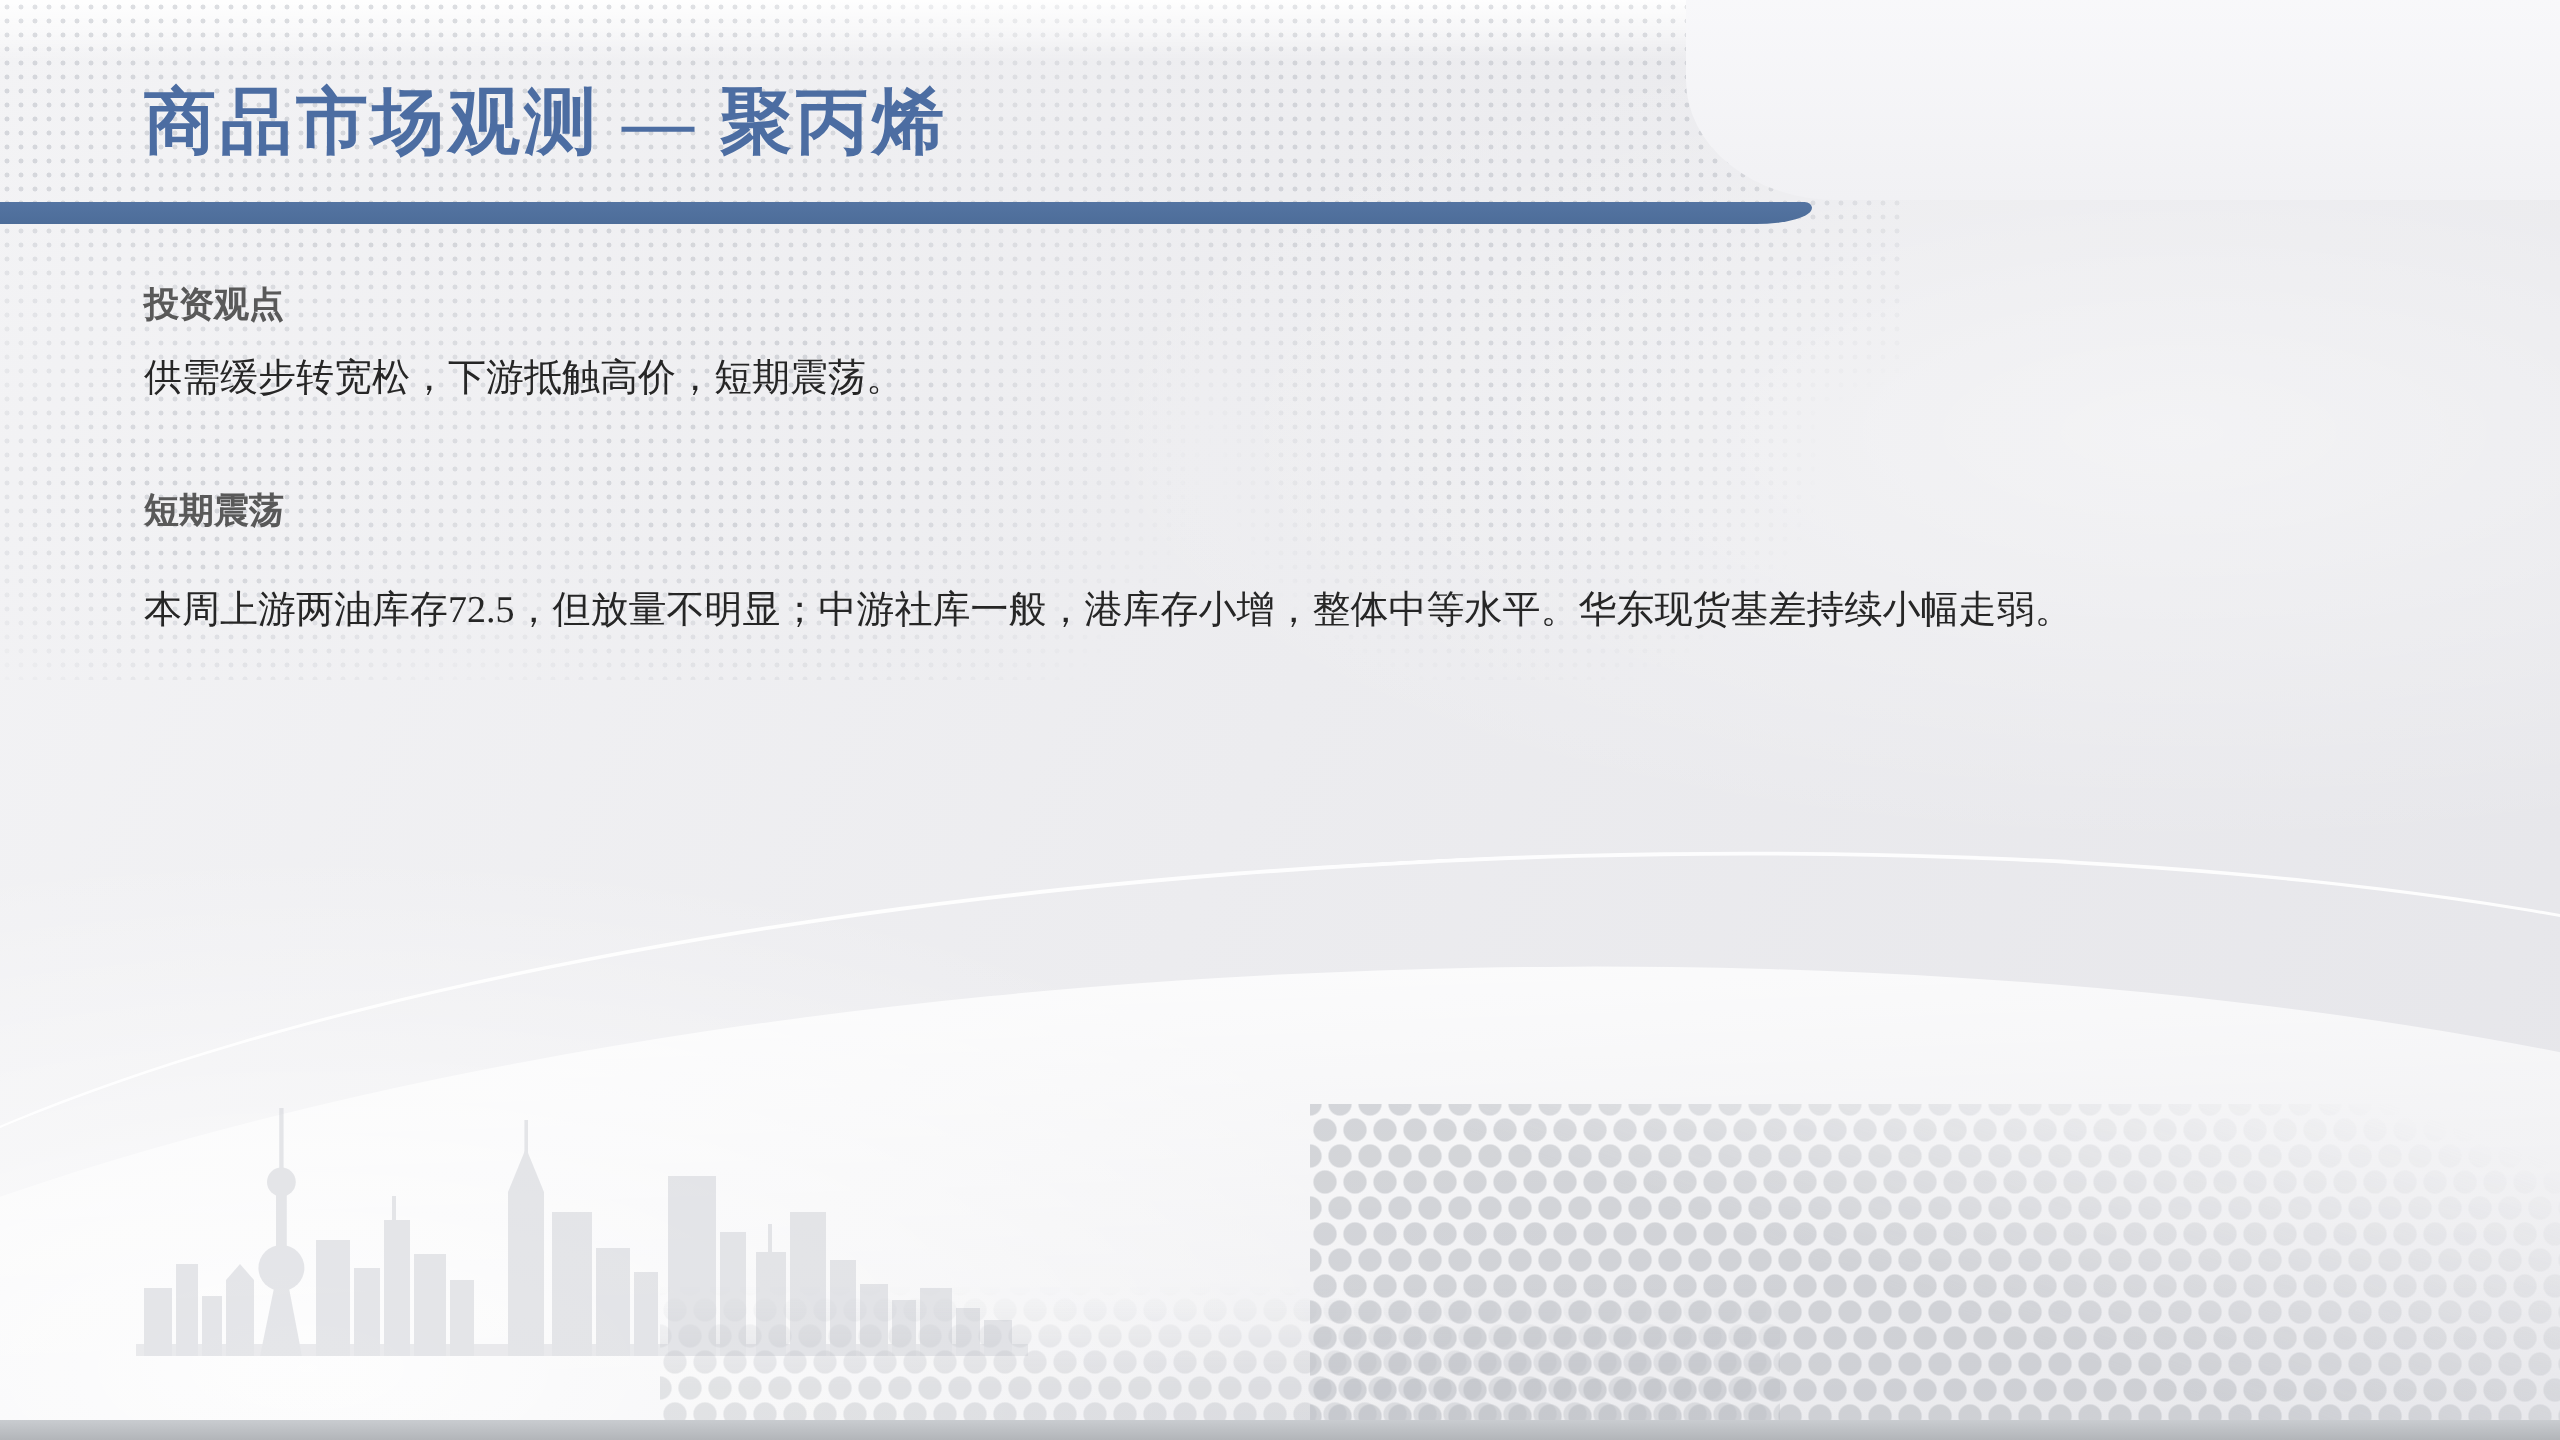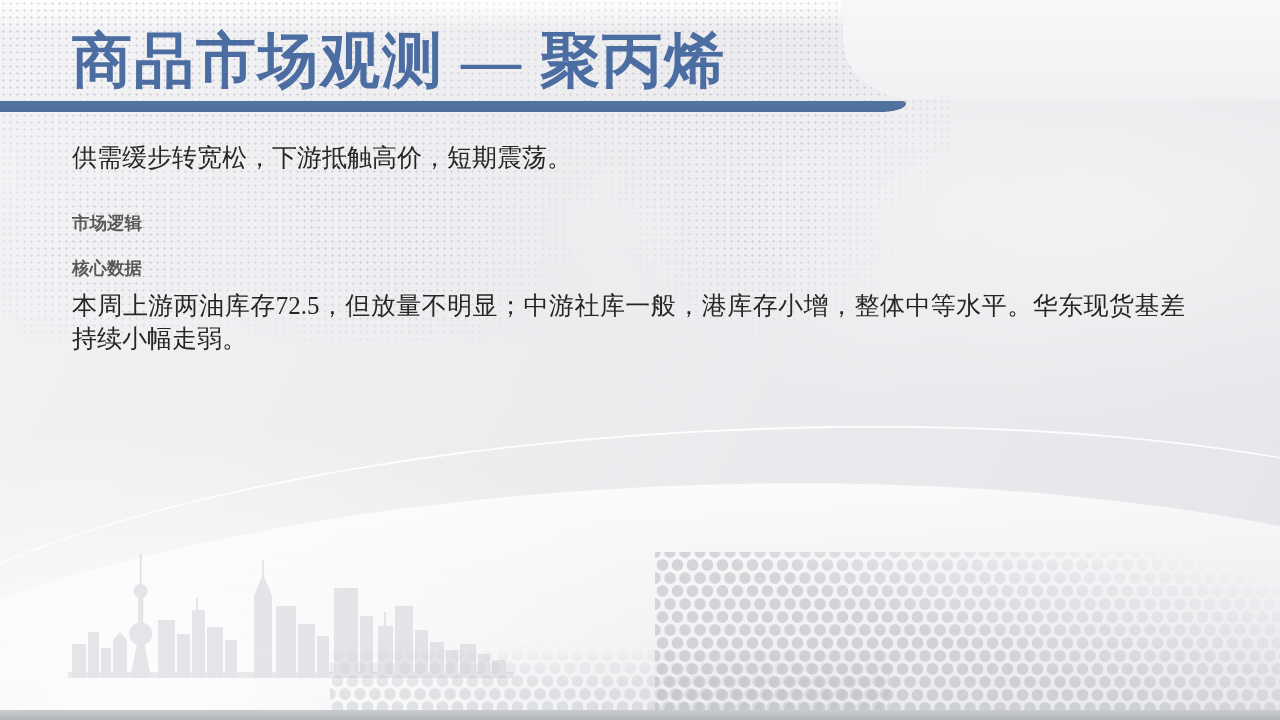--- a/index.html
+++ b/index.html
@@ -98,42 +98,42 @@
   .bottom-bar {
     position: absolute; left: 0; bottom: 0; width: 100%; height: 10px;
     background: linear-gradient(180deg, #c9ccd0 0%, #b2b5b9 100%);
     z-index: 4;
   }
 
   
   .title {
     position: absolute; left: 72px; top: 30px; margin: 0;
     font-family: "Liberation Serif", serif;
-    font-size: 60px; line-height: 62px; font-weight: bold;
+    font-size: 36px; line-height: 62px; font-weight: bold;
     letter-spacing: 2px;
     color: var(--title-text, #4c6da2);
     z-index: 4;
     white-space: nowrap;
   }
   .content {
     position: absolute; left: 72px; top: 141px; width: 1113px;
     z-index: 4;
   }
   .sec { margin: 0 0 37px 0; }
   .sec-logic { margin-bottom: 23px; }
   .heading {
     margin: 0 0 10px 0;
     font-family: "Liberation Sans", sans-serif;
     font-size: 17.5px; line-height: 22px; font-weight: bold;
     color: var(--heading-text, #595959);
   }
   .para {
     margin: 0;
     font-family: "Liberation Serif", serif;
-    font-size: 25px; line-height: 33.5px;
+    font-size: 19px; line-height: 33.5px;
     color: var(--body-text, #262626);
     text-align: justify;
   }
 </style>
 </head>
 <body>
 
 <div class="slide">
 
   <div class="top-band"></div>
@@ -181,28 +181,28 @@
   <div class="hex hex-a"></div>
   <div class="hex hex-b"></div>
 
   <div class="header-white"></div>
   <div class="accent-bar"></div>
   <h1 class="title">商品市场观测 — 聚丙烯</h1>
 
   <div class="content">
 
     <section class="sec">
+      <h2 class="heading">投资观点</h2>
       <p class="para">供需缓步转宽松，下游抵触高价，短期震荡。</p>
     </section>
 
     <section class="sec sec-logic">
-      <h2 class="heading">市场逻辑</h2>
+      <h2 class="heading">短期震荡</h2>
     </section>
 
     <section class="sec">
-      <h2 class="heading">核心数据</h2>
       <p class="para">本周上游两油库存72.5，但放量不明显；中游社库一般，港库存小增，整体中等水平。华东现货基差持续小幅走弱。</p>
     </section>
 
   </div>
 
   <div class="bottom-bar"></div>
 </div>
 
 </body></html>

